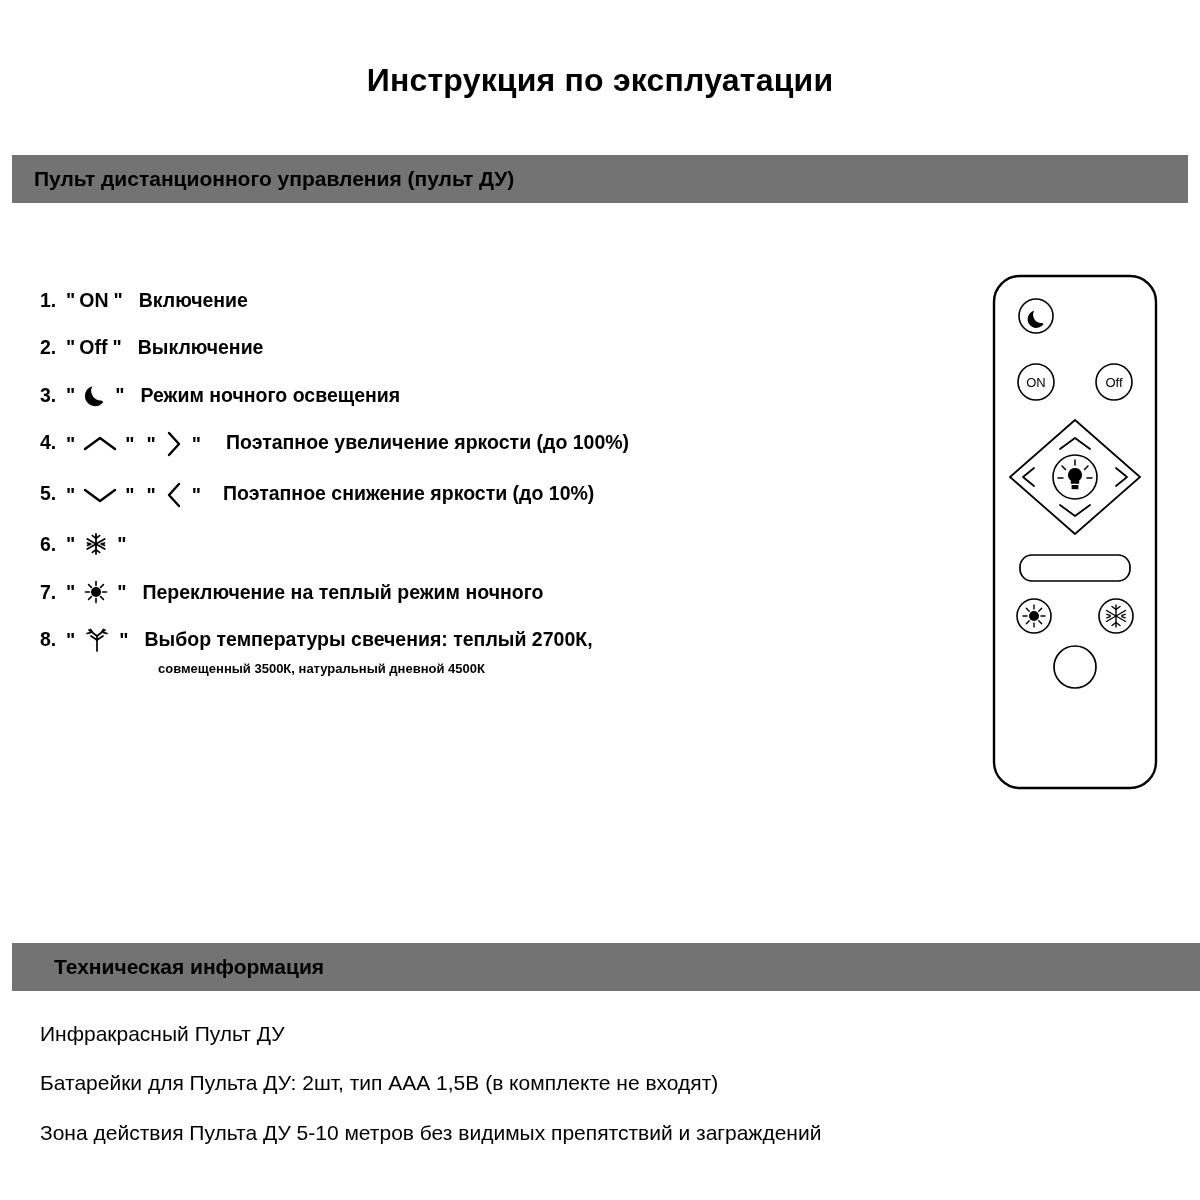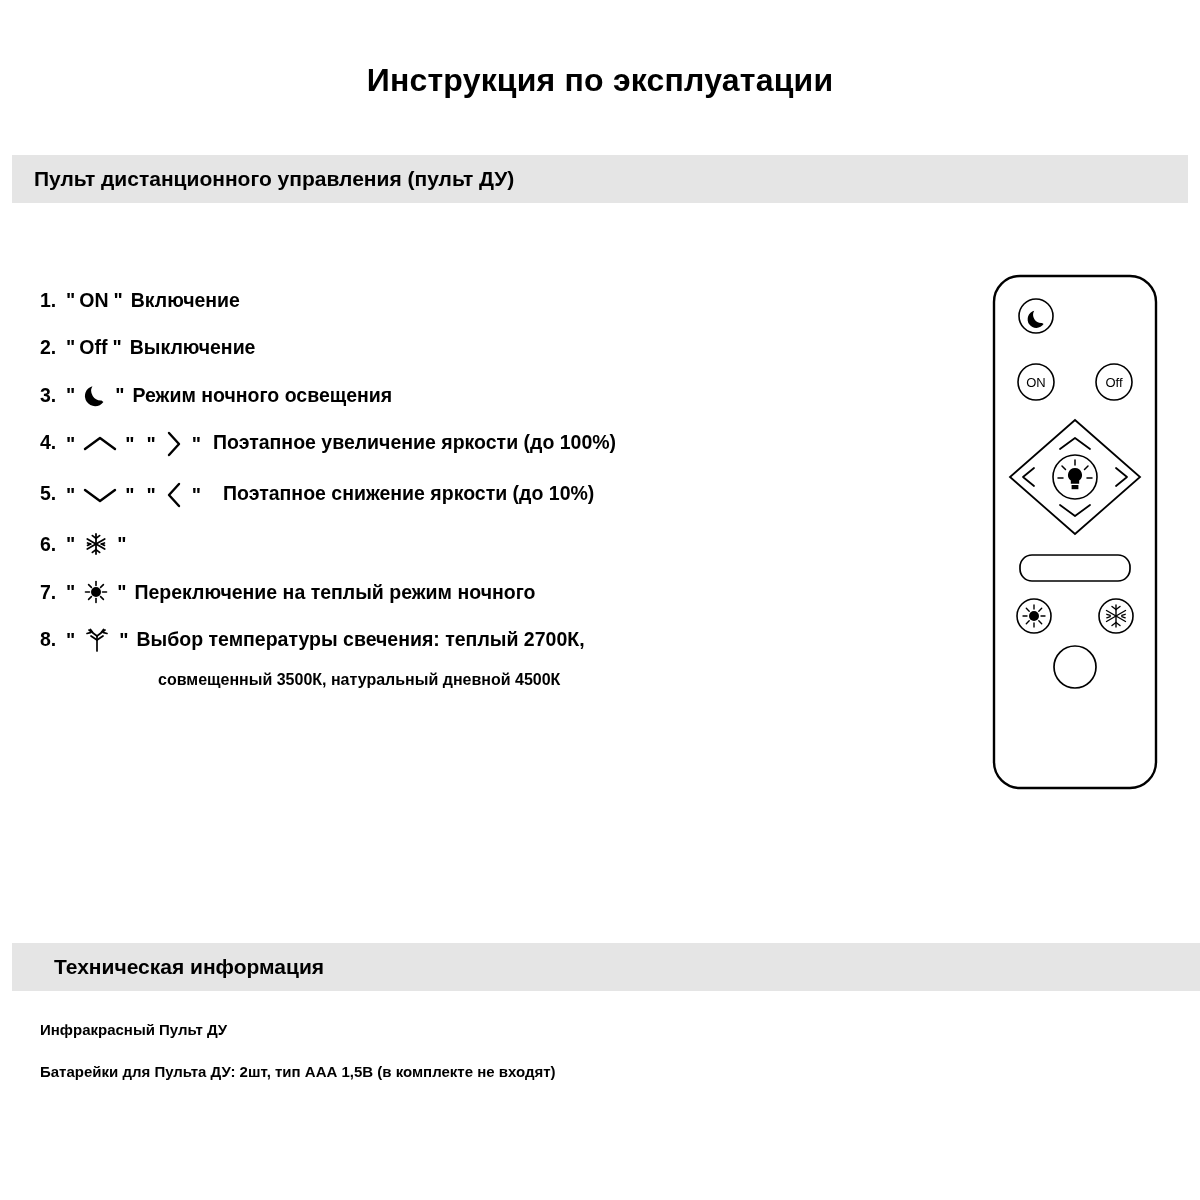--- a/index.html
+++ b/index.html
@@ -33,21 +33,21 @@
     font-weight: bold;
     letter-spacing: 0.2px;
   }
 
   
   .section-bar {
     position: absolute;
     left: 12px;
     width: 1176px;
     height: 48px;
-    background: #e5e5e5;
+    background: #737373;
     display: flex;
     align-items: center;
   }
   .section-bar .section-label {
     padding-left: 22px;
     font-size: 21px;
     font-weight: bold;
   }
   #bar-remote { top: 155px; }
   #bar-tech   { top: 943px; padding-left: 20px; }
@@ -74,55 +74,55 @@
   }
   .remote-item .glyphwrap {
     display: flex;
     align-items: center;
     white-space: nowrap;
   }
   .remote-item .q {
     font-weight: bold;
   }
   .remote-item .txt {
-    margin-left: 8px;
+    margin-left: 16px;
   }
 
   .ico {
     display: inline-flex;
     align-items: center;
     justify-content: center;
     vertical-align: middle;
   }
   .ico svg { display: block; }
 
   .sub-line {
-    font-size: 16px;
+    font-size: 13px;
     font-weight: bold;
     padding-left: 118px;
-    margin-top: 18px;
+    margin-top: 8px;
   }
 
   
   .remote-graphic {
     position: absolute;
     top: 272px;
     left: 990px;
   }
 
   
   .tech-list {
     position: absolute;
     top: 1020px;
     left: 40px;
     width: 1140px;
   }
   .tech-line {
-    font-size: 15px;
-    font-weight: bold;
+    font-size: 21px;
+    font-weight: normal;
     margin-bottom: 22px;
     line-height: 1.3;
   }
 </style>
 </head>
 <body>
 
 <div class="page">
 
   <div class="doc-title">Инструкция по эксплуатации</div>
@@ -178,21 +178,21 @@
         </span>
         <span class="q">"</span>
         <span class="q" style="margin-left:12px">"</span>
         <span class="ico" style="margin:0 10px">
           <svg width="16" height="28" viewBox="0 0 16 28">
             <polyline points="3,3 13,14 3,25" fill="none" stroke="#000" stroke-width="2.4" stroke-linecap="round" stroke-linejoin="round"></polyline>
           </svg>
         </span>
         <span class="q">"</span>
       </span>
-      <span class="txt" style="margin-left:12px">Поэтапное увеличение яркости (до 100%)</span>
+      <span class="txt" style="margin-left:25px">Поэтапное увеличение яркости (до 100%)</span>
     </div>
 
     <div class="remote-item">
       <span class="num">5.</span>
       <span class="glyphwrap">
         <span class="q">"</span>
         <span class="ico" style="margin:0 8px">
           <svg width="34" height="20" viewBox="0 0 34 20">
             <polyline points="2,5 17,16 32,5" fill="none" stroke="#000" stroke-width="2.4" stroke-linecap="round" stroke-linejoin="round"></polyline>
           </svg>
@@ -365,15 +365,16 @@
     </svg>
   </div>
 
   <div class="section-bar" id="bar-tech">
     <span class="section-label">Техническая информация</span>
   </div>
 
   <div class="tech-list">
     <div class="tech-line">Инфракрасный Пульт ДУ</div>
     <div class="tech-line">Батарейки для Пульта ДУ: 2шт, тип ААА 1,5В (в комплекте не входят)</div>
+    <div class="tech-line">Зона действия Пульта ДУ 5-10 метров без видимых препятствий и заграждений</div>
   </div>
 
 </div>
 
 </body></html>

